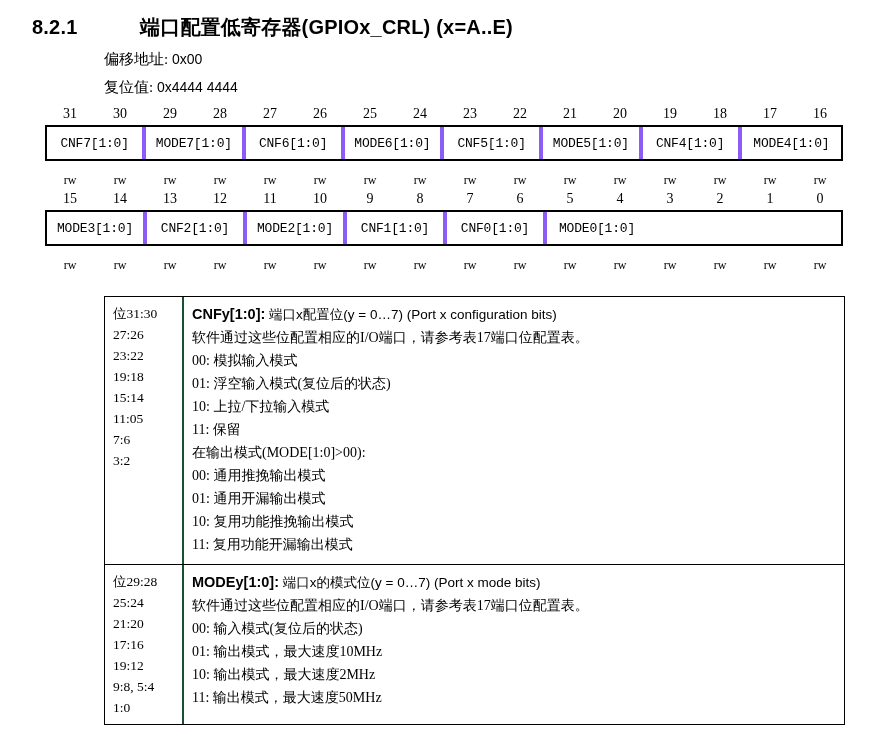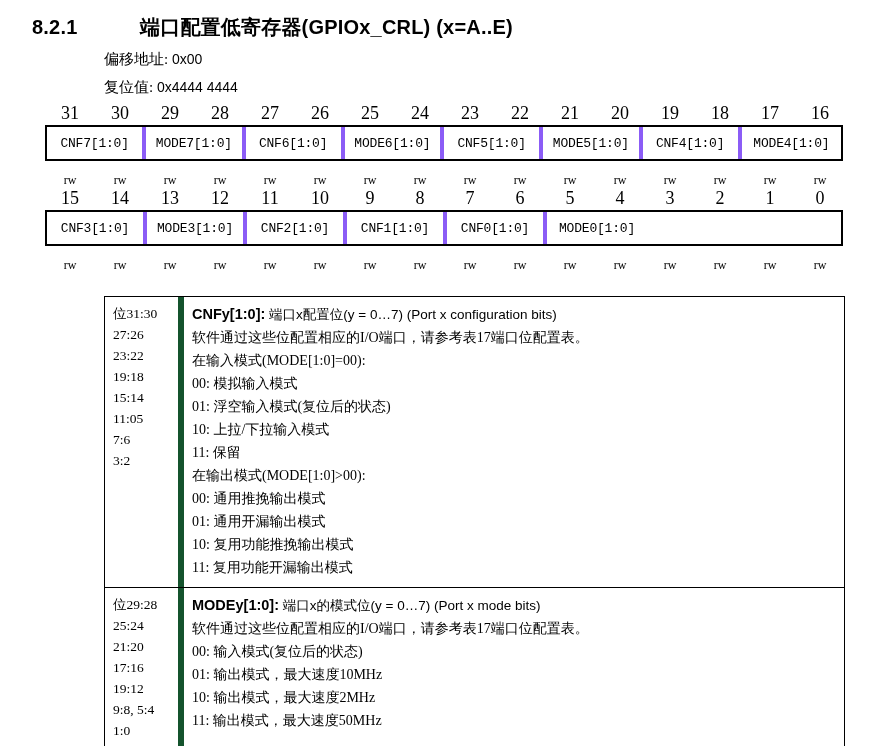--- a/index.html
+++ b/index.html
@@ -48,23 +48,23 @@
 
   
   .bitblock { position: absolute; left: 45px; width: 800px; }
   #bitblock-high { top: 104px; }
   #bitblock-low  { top: 189px; }
 
   .bitnums {
     display: flex;
     width: 800px;
     font-family: "Liberation Serif", serif;
-    font-size: 18px;
+    font-size: 14px;
     height: 18px;
-    align-items: center;
+    align-items: flex-end;
   }
   .bitnums span {
     width: 50px;
     text-align: center;
     display: inline-block;
   }
   .fieldrow {
     display: flex;
     width: 798px;
     border: 2px solid #000;
@@ -110,21 +110,21 @@
     background: #fff;
   }
   .desc-row {
     display: flex;
     border-bottom: 1px solid #000;
   }
   .desc-row:last-child { border-bottom: none; }
   .bits-cell {
     width: 79px;
     box-sizing: border-box;
-    border-right: 6px solid #14532d;
+    border-right: 2px solid #14532d;
     padding: 6px 4px 6px 8px;
     font-family: "Liberation Serif", serif;
     font-size: 13.5px;
     line-height: 21px;
   }
   .bits-cell div { white-space: nowrap; }
   .text-cell {
     flex: 1;
     box-sizing: border-box;
     padding: 6px 8px 8px 8px;
@@ -225,23 +225,23 @@
         <span>7</span>
         <span>6</span>
         <span>5</span>
         <span>4</span>
         <span>3</span>
         <span>2</span>
         <span>1</span>
         <span>0</span>
       </div>
     <div class="fieldrow" id="fields-low">
-        <div class="field">CNF3[1:0]</div>
         <div class="field">MODE3[1:0]</div>
         <div class="field">CNF2[1:0]</div>
+        <div class="field">MODE2[1:0]</div>
         <div class="field">CNF1[1:0]</div>
         <div class="field">CNF0[1:0]</div>
         <div class="field">MODE0[1:0]</div>
       </div>
     <div class="rwrow" id="rw-low">
         <span>rw</span>
         <span>rw</span>
         <span>rw</span>
         <span>rw</span>
         <span>rw</span>
@@ -267,21 +267,20 @@
           <div>23:22</div>
           <div>19:18</div>
           <div>15:14</div>
           <div>11:05</div>
           <div>7:6</div>
           <div>3:2</div>
         </div>
         <div class="text-cell">
           <div class="first ln"><b>CNFy[1:0]:</b><span> 端口x配置位(y = 0…7) (Port x configuration bits)</span></div>
           <div class="ln">软件通过这些位配置相应的I/O端口，请参考表17端口位配置表。</div>
-          <div class="ln">在输入模式(MODE[1:0]=00):</div>
           <div class="ln">00: 模拟输入模式</div>
           <div class="ln">01: 浮空输入模式(复位后的状态)</div>
           <div class="ln">10: 上拉/下拉输入模式</div>
           <div class="ln">11: 保留</div>
           <div class="ln">在输出模式(MODE[1:0]&gt;00):</div>
           <div class="ln">00: 通用推挽输出模式</div>
           <div class="ln">01: 通用开漏输出模式</div>
           <div class="ln">10: 复用功能推挽输出模式</div>
           <div class="ln">11: 复用功能开漏输出模式</div>
         </div>

